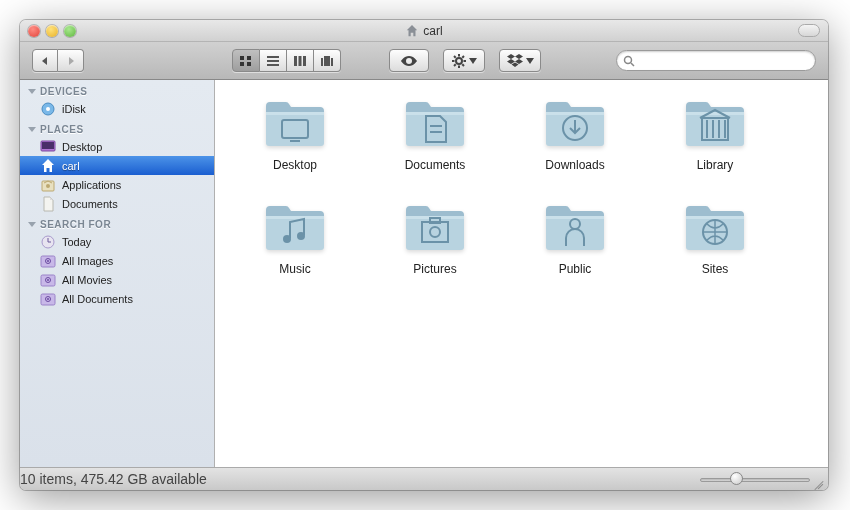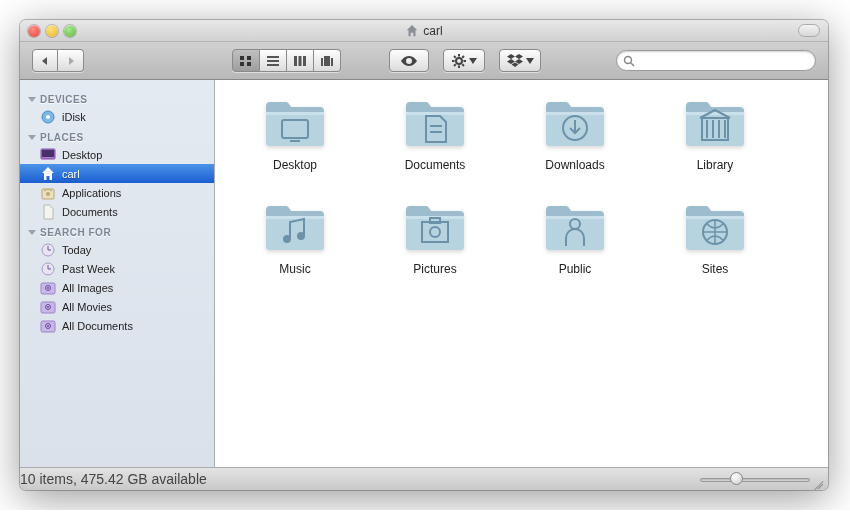--- a/index.html
+++ b/index.html
@@ -122,21 +122,21 @@
   .body {
     flex: 1;
     display: flex;
     overflow: hidden;
   }
   .sidebar {
     width: 195px;
     background: linear-gradient(#e4eaf1, #dae1ea);
     border-right: 1px solid #b0b0b0;
     overflow-y: auto;
-    padding-top: 8px;
+    padding-top: 0;
   }
   .sb-section-header {
     font-size: 10px;
     color: #7a8693;
     font-weight: bold;
     letter-spacing: 0.5px;
     padding: 6px 8px 2px 8px;
     display: flex;
     align-items: center;
     gap: 2px;
@@ -428,30 +428,20 @@
               <circle cx="8" cy="8" r="6" fill="#e8e4f0" stroke="#a89acc"></circle>
               <line x1="8" y1="8" x2="8" y2="4" stroke="#6a5a9a" stroke-width="1"></line>
               <line x1="8" y1="8" x2="11" y2="8" stroke="#6a5a9a" stroke-width="1"></line>
             </svg>
           </span>
           <span>Today</span>
         </div>
         <div class="sb-item">
           <span class="sb-icon">
             <svg width="16" height="16" viewBox="0 0 16 16">
-              <circle cx="8" cy="8" r="6" fill="#e8e4f0" stroke="#a89acc"></circle>
-              <line x1="8" y1="8" x2="8" y2="4" stroke="#6a5a9a" stroke-width="1"></line>
-              <line x1="8" y1="8" x2="11" y2="8" stroke="#6a5a9a" stroke-width="1"></line>
-            </svg>
-          </span>
-          <span>Past Week</span>
-        </div>
-        <div class="sb-item">
-          <span class="sb-icon">
-            <svg width="16" height="16" viewBox="0 0 16 16">
               <rect x="1" y="3" width="14" height="11" rx="1.5" fill="#c8b8e8" stroke="#9a82c8"></rect>
               <circle cx="8" cy="8" r="2.5" fill="none" stroke="#6a4aa0"></circle>
               <circle cx="8" cy="8" r="1" fill="#6a4aa0"></circle>
             </svg>
           </span>
           <span>All Images</span>
         </div>
         <div class="sb-item">
           <span class="sb-icon">
             <svg width="16" height="16" viewBox="0 0 16 16">

